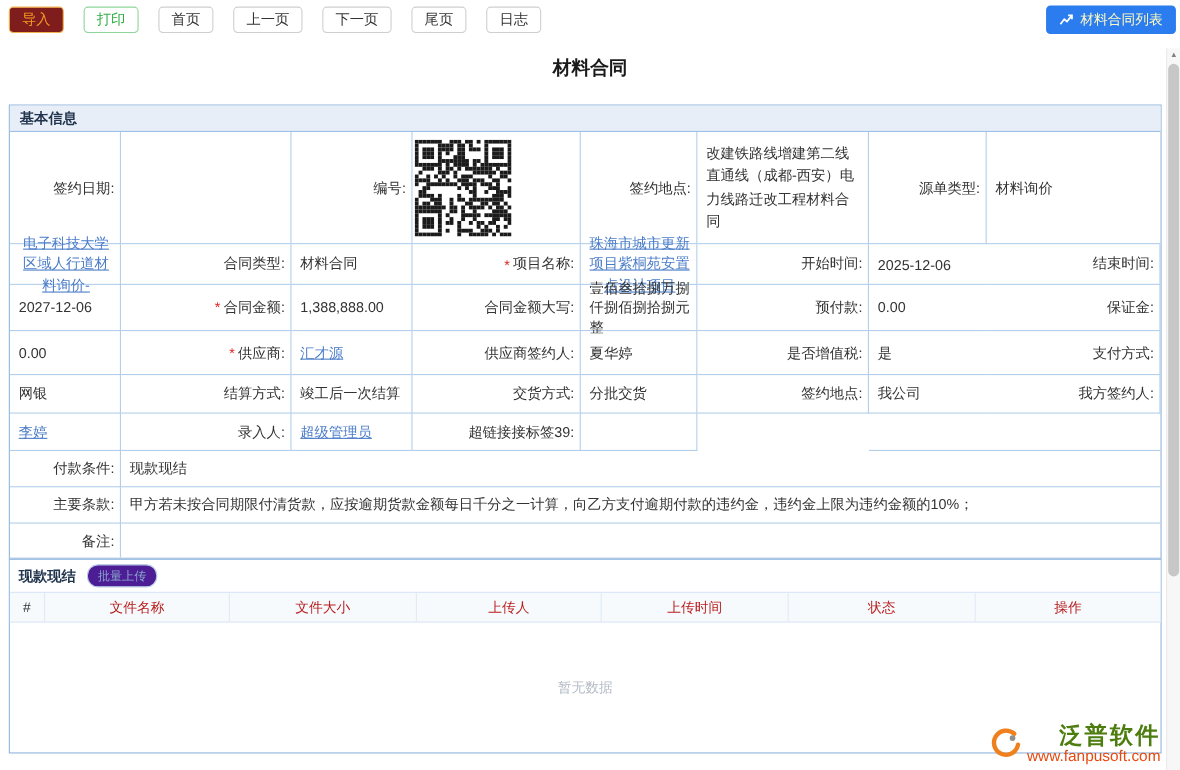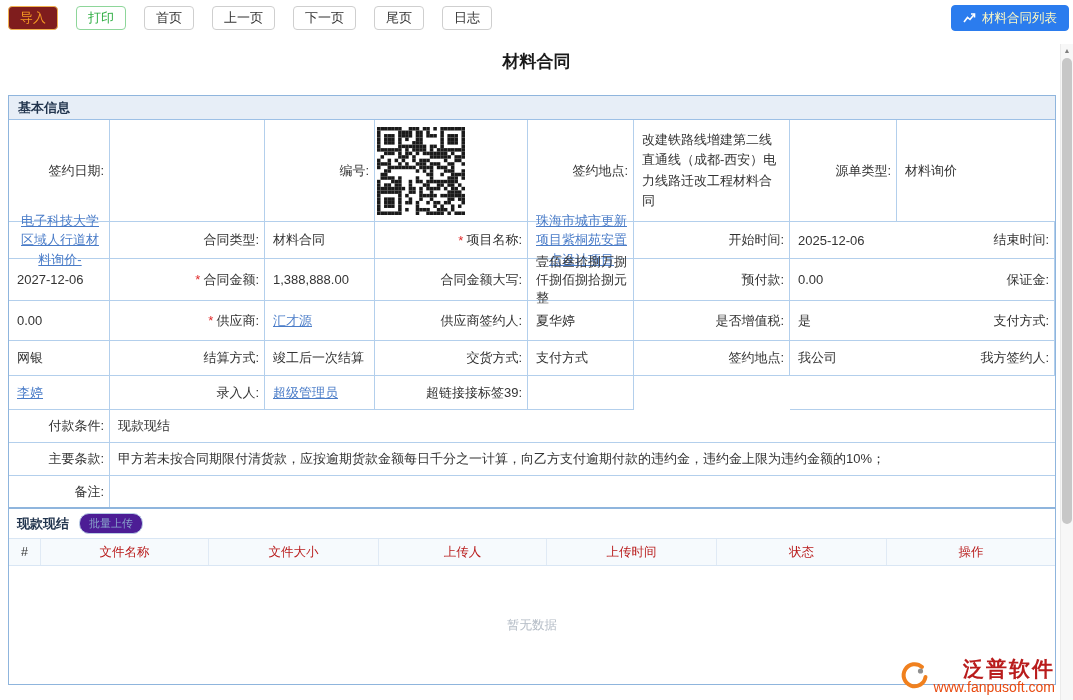--- a/index.html
+++ b/index.html
@@ -70,21 +70,21 @@
   .attach-col {
     display: flex; align-items: center; justify-content: center;
     color: #b91c1c; font-size: 12.5px; border-right: 1px solid #e0eaf5;
   }
   .attach-col.first { color: #333; }
   .attach-col:last-child { border-right: none; }
   .attach-empty { height: 118px; display: flex; align-items: center; justify-content: center; color: #b4bcc6; font-size: 12.5px; }
   
   .brand-box { position: absolute; right: 18px; bottom: 5px; display: flex; align-items: center; gap: 5px; }
   .brand-texts { display: flex; flex-direction: column; align-items: flex-end; }
-  .brand-name { font-size: 21px; font-weight: bold; color: #b91c1c; letter-spacing: 2px; line-height: 1.1; }
+  .brand-name { font-size: 21px; font-weight: bold; color: #4d7c0f; letter-spacing: 2px; line-height: 1.1; }
   .brand-url { font-size: 14px; color: #e8490f; line-height: 1.1; text-align: center; }
   
   .scrollbar { position: absolute; top: 44px; right: 0; width: 13px; height: 656px; background: #f7f7f7; border-left: 1px solid #ebebeb; }
   .scroll-up { height: 13px; text-align: center; font-size: 7px; color: #808080; line-height: 13px; cursor: pointer; }
   .scroll-thumb { position: absolute; top: 14px; left: 1px; width: 10px; height: 466px; background: #c7c7c7; border-radius: 5px; cursor: pointer; }
 </style>
 </head>
 <body>
 
 <div class="toolbar">
@@ -517,21 +517,21 @@
       <div class="cell lbl">供应商签约人:</div>
       <div class="cell val">夏华婷</div>
       <div class="cell lbl">是否增值税:</div>
       <div class="cell val nr">是</div>
 
       <div class="cell lbl">支付方式:</div>
       <div class="cell val">网银</div>
       <div class="cell lbl">结算方式:</div>
       <div class="cell val">竣工后一次结算</div>
       <div class="cell lbl">交货方式:</div>
-      <div class="cell val">支付方式</div>
+      <div class="cell val">分批交货</div>
       <div class="cell lbl">签约地点:</div>
       <div class="cell val nr">我公司</div>
 
       <div class="cell lbl">我方签约人:</div>
       <div class="cell val">
         <a class="link">李婷</a>
       </div>
       <div class="cell lbl">录入人:</div>
       <div class="cell val">
         <a class="link">超级管理员</a>

